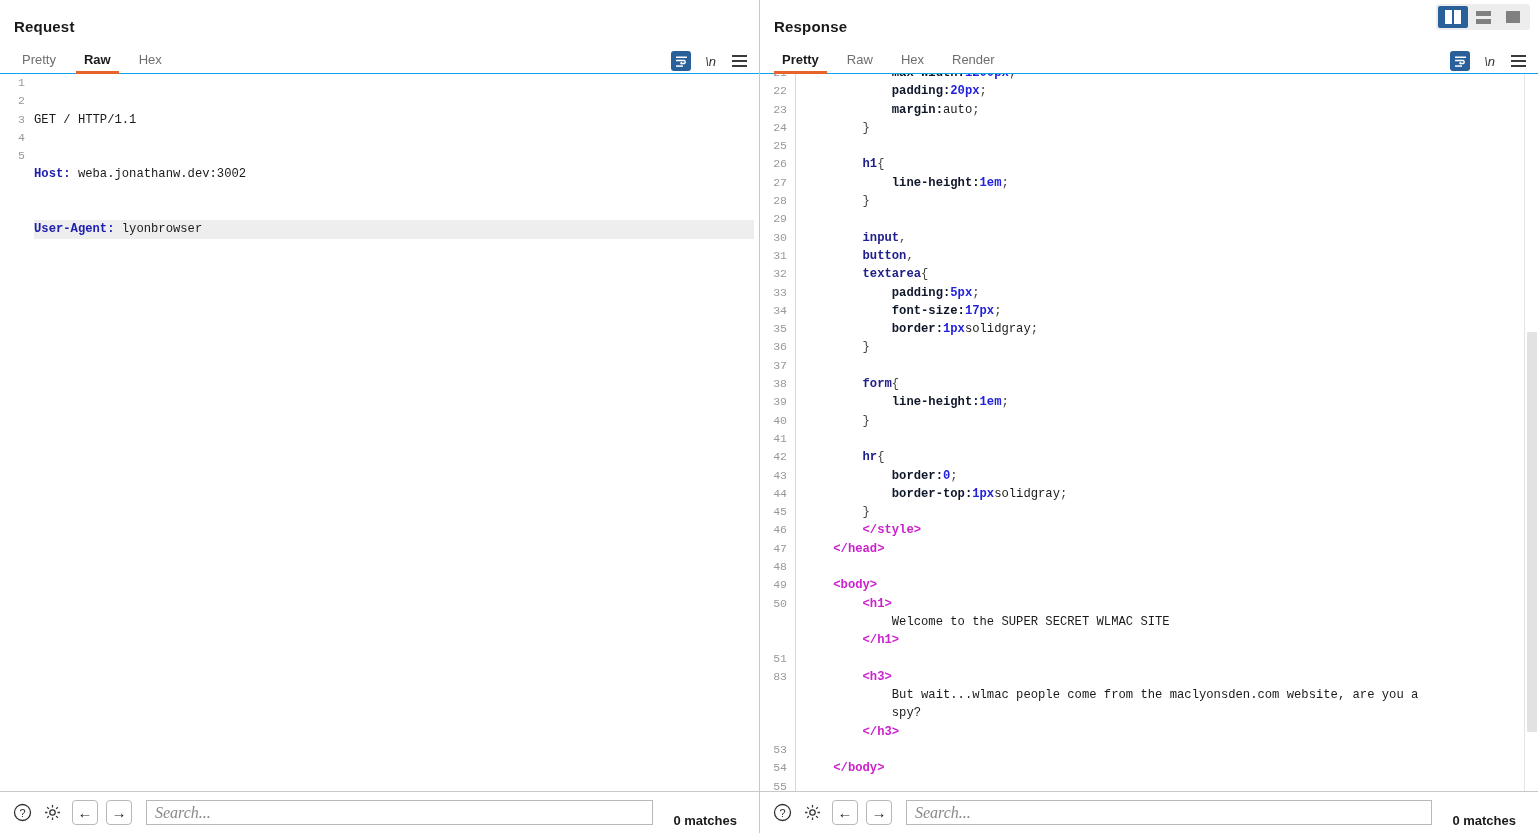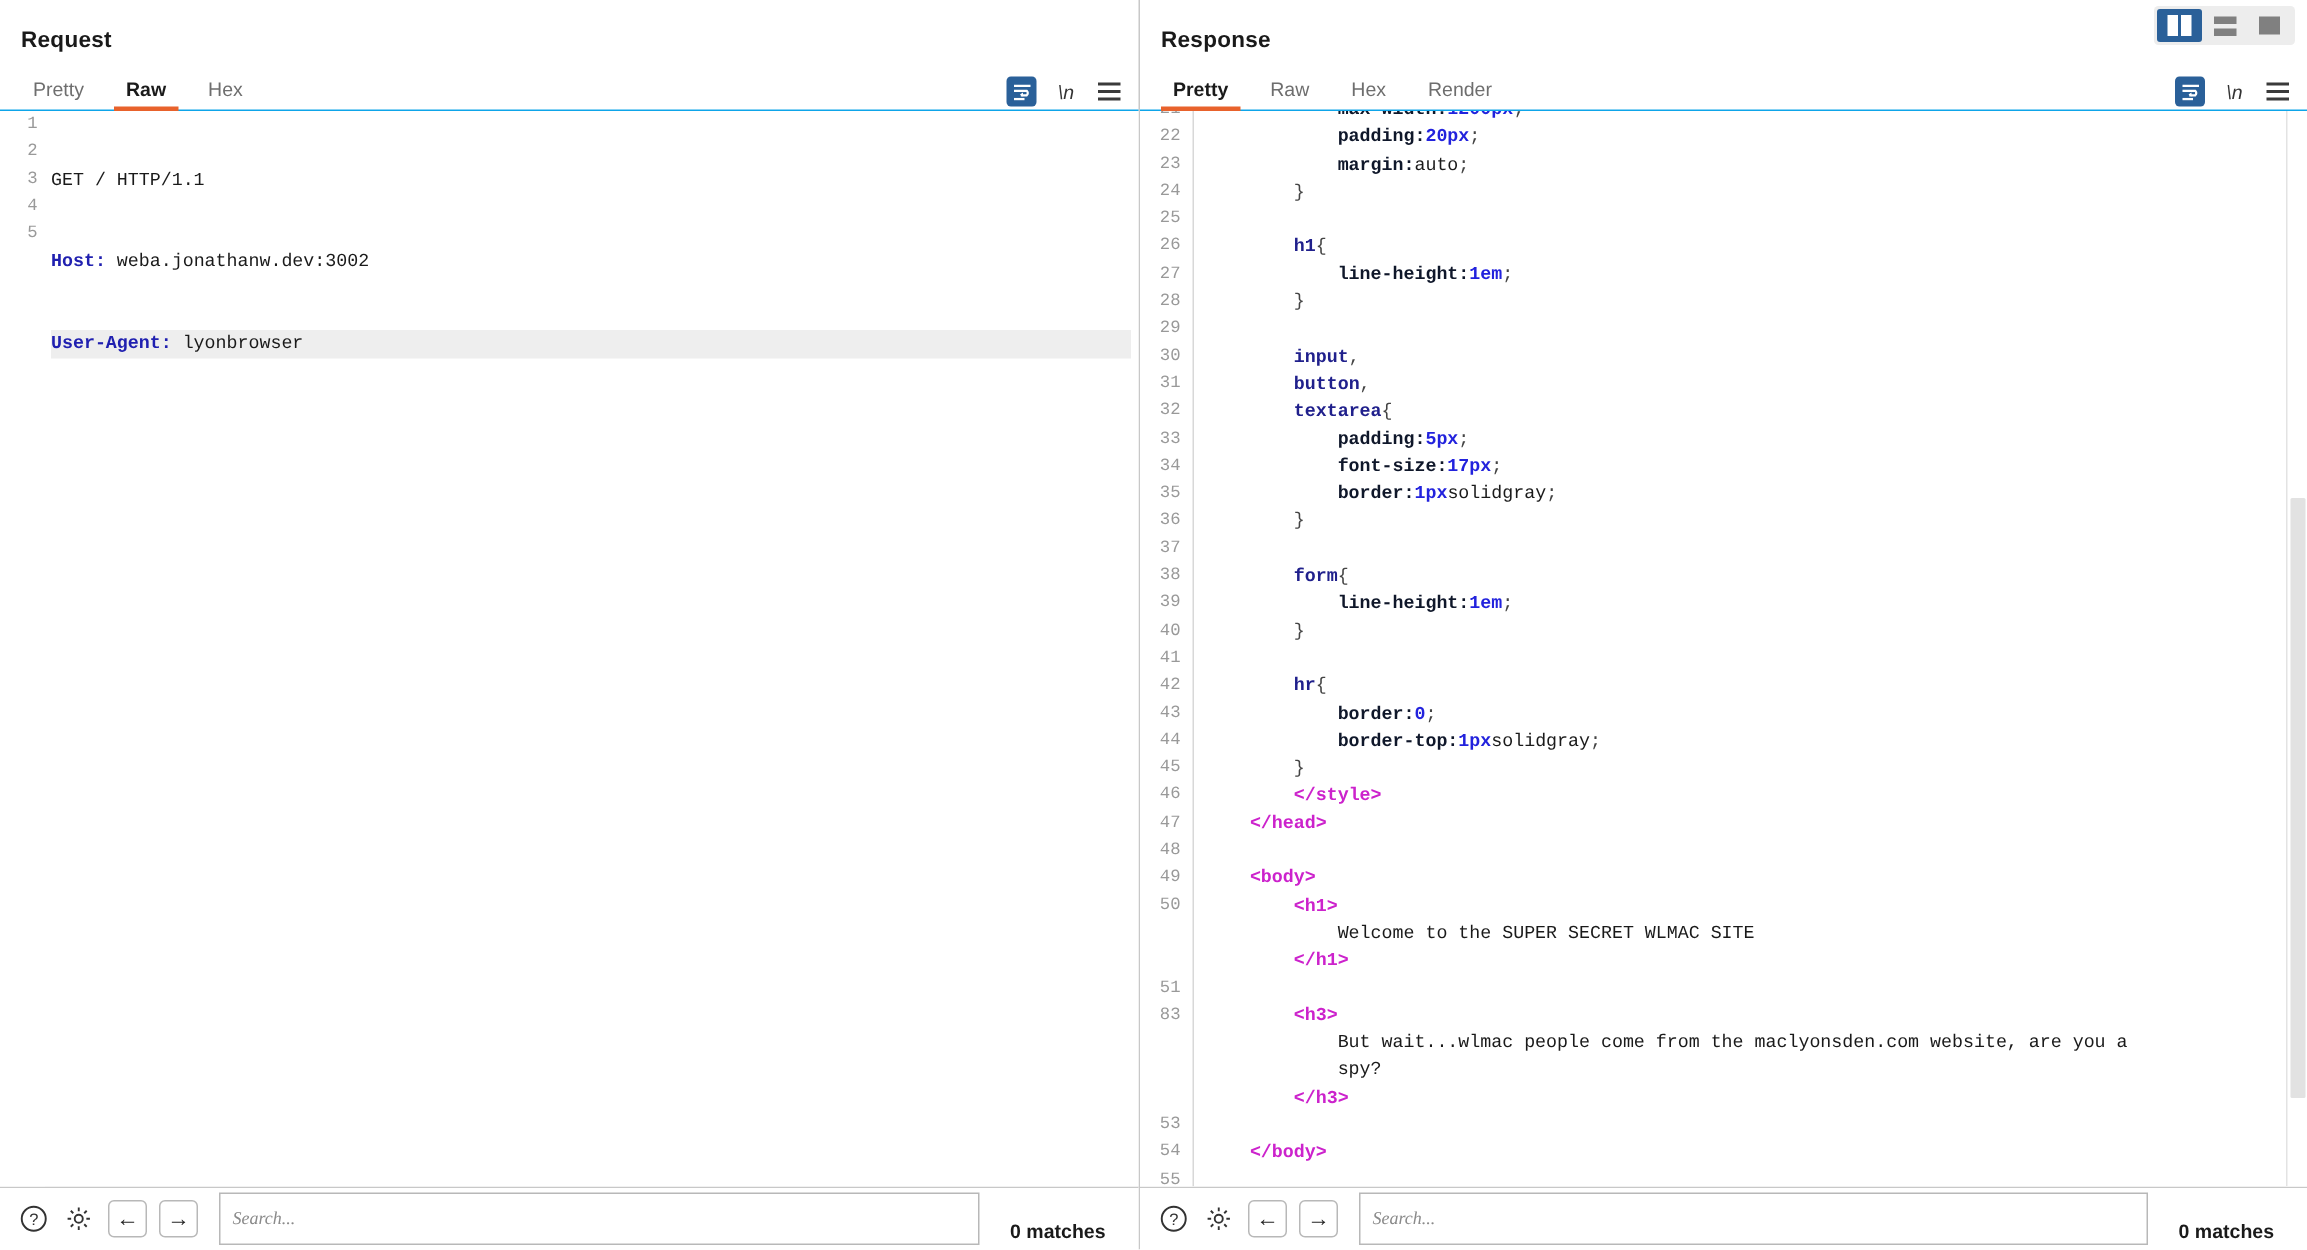--- a/index.html
+++ b/index.html
@@ -201,27 +201,27 @@
     border-radius: 4px;
     background: #ffffff;
     display: flex; align-items: center; justify-content: center;
     font-size: 15px;
     color: #222;
     cursor: pointer;
     margin-left: 2px;
   }
   .search-field {
     flex: 1;
-    height: 35px;
+    height: 25px;
     border: 1px solid #b8b8b8;
     background: #ffffff;
     margin-left: 8px;
     padding: 0 8px;
     font-family: "Liberation Serif", serif;
-    font-size: 12px;
+    font-size: 16px;
     font-style: italic;
     color: #8a8a8a;
     outline: none;
   }
   .search-field::placeholder { color: #8a8a8a; font-style: italic; }
   .matches {
     font-size: 13px;
     font-weight: bold;
     color: #1a1a1a;
     white-space: nowrap;

